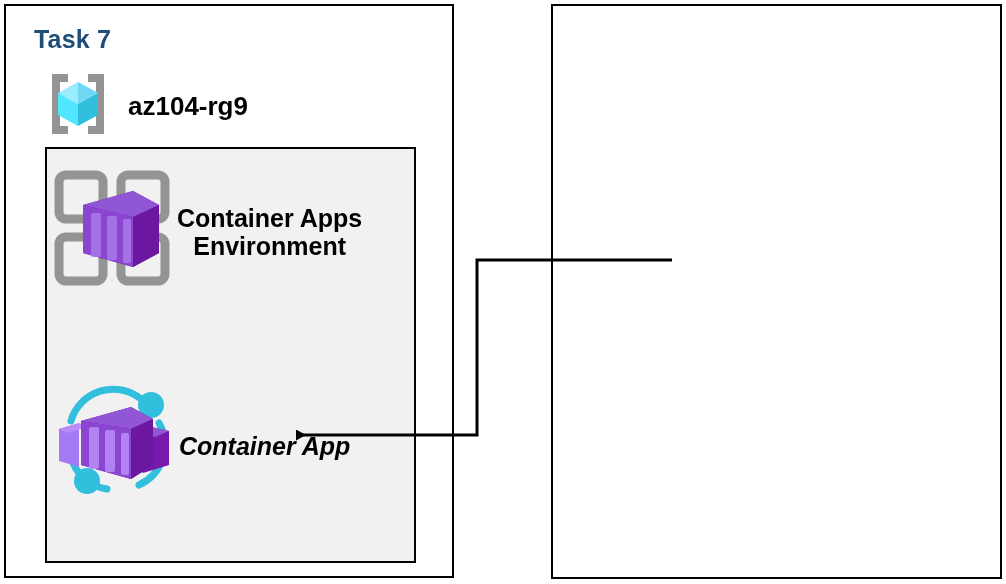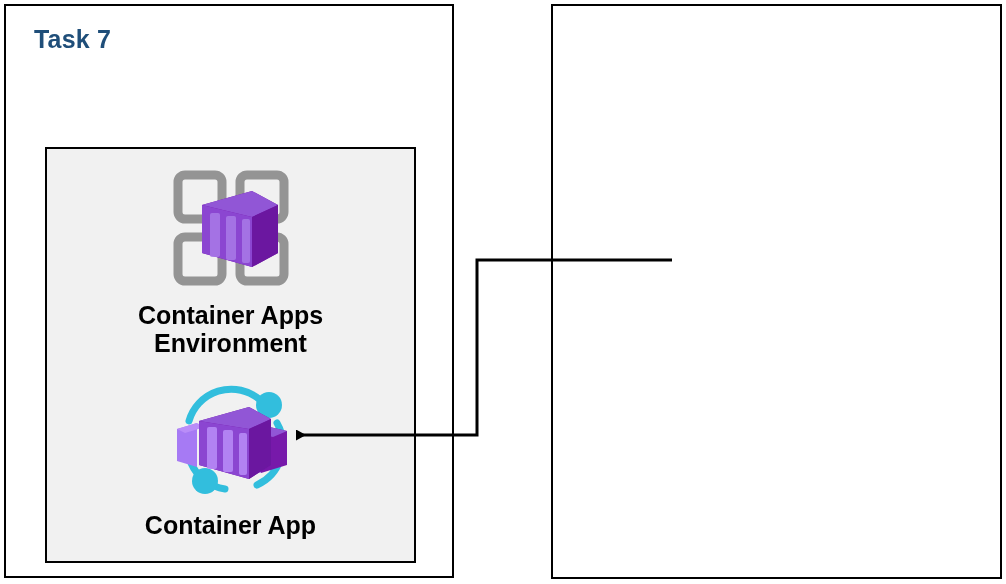--- a/index.html
+++ b/index.html
@@ -60,27 +60,27 @@
     box-sizing: border-box;
     border: 2px solid #000000;
     background: #F1F1F1;
   }
   #task1-inner { left: 39px;  top: 141px; width: 371px; height: 416px; }
 
   
   .node {
     position: absolute;
     display: flex;
-    flex-direction: column;
+    flex-direction: row;
     align-items: center;
     width: 100%;
     left: 0;
   }
   #node-cae { top: 14px; }
-  #node-ca  { top: 232px; }
+  #node-ca  { top: 232px; font-style: italic; }
 
   .node-label {
     margin-top: 4px;
     font-size: 25px;
     font-weight: bold;
     color: #000000;
     text-align: center;
     line-height: 1.12;
     white-space: pre-line;
   }
@@ -95,20 +95,38 @@
     pointer-events: none;
   }
 </style>
 </head>
 <body>
 
 <div id="canvas">
 
   <div id="task1-panel" class="task-panel">
 
+    <div id="rg-row">
+      <span>
+        <svg width="72" height="72" viewBox="0 0 72 72" aria-hidden="true">
+
+          <path d="M26 6 L10 6 L10 66 L26 66 L26 58 L18 58 L18 14 L26 14 Z" fill="#949494"></path>
+
+          <path d="M46 6 L62 6 L62 66 L46 66 L46 58 L54 58 L54 14 L46 14 Z" fill="#949494"></path>
+
+          <path d="M36 14 L56 25 L36 36 L16 25 Z" fill="#9CEBFF"></path>
+          <path d="M36 14 L56 25 L36 36 Z" fill="#6FD9F5"></path>
+
+          <path d="M16 25 L36 36 L36 58 L16 47 Z" fill="#50E6FF"></path>
+
+          <path d="M56 25 L56 47 L36 58 L36 36 Z" fill="#32BEDD"></path>
+        </svg>
+      </span>
+      <span id="rg-label">az104-rg9</span>
+    </div>
 
     <div id="task1-inner" class="inner-box">
 
       <div id="node-cae" class="node">
         <span>
           <svg width="130" height="130" viewBox="0 0 130 130" aria-hidden="true">
 
             <g fill="none" stroke="#949494" stroke-width="9">
               <rect x="12" y="12" width="44" height="44" rx="7"></rect>
               <rect x="74" y="12" width="44" height="44" rx="7"></rect>

